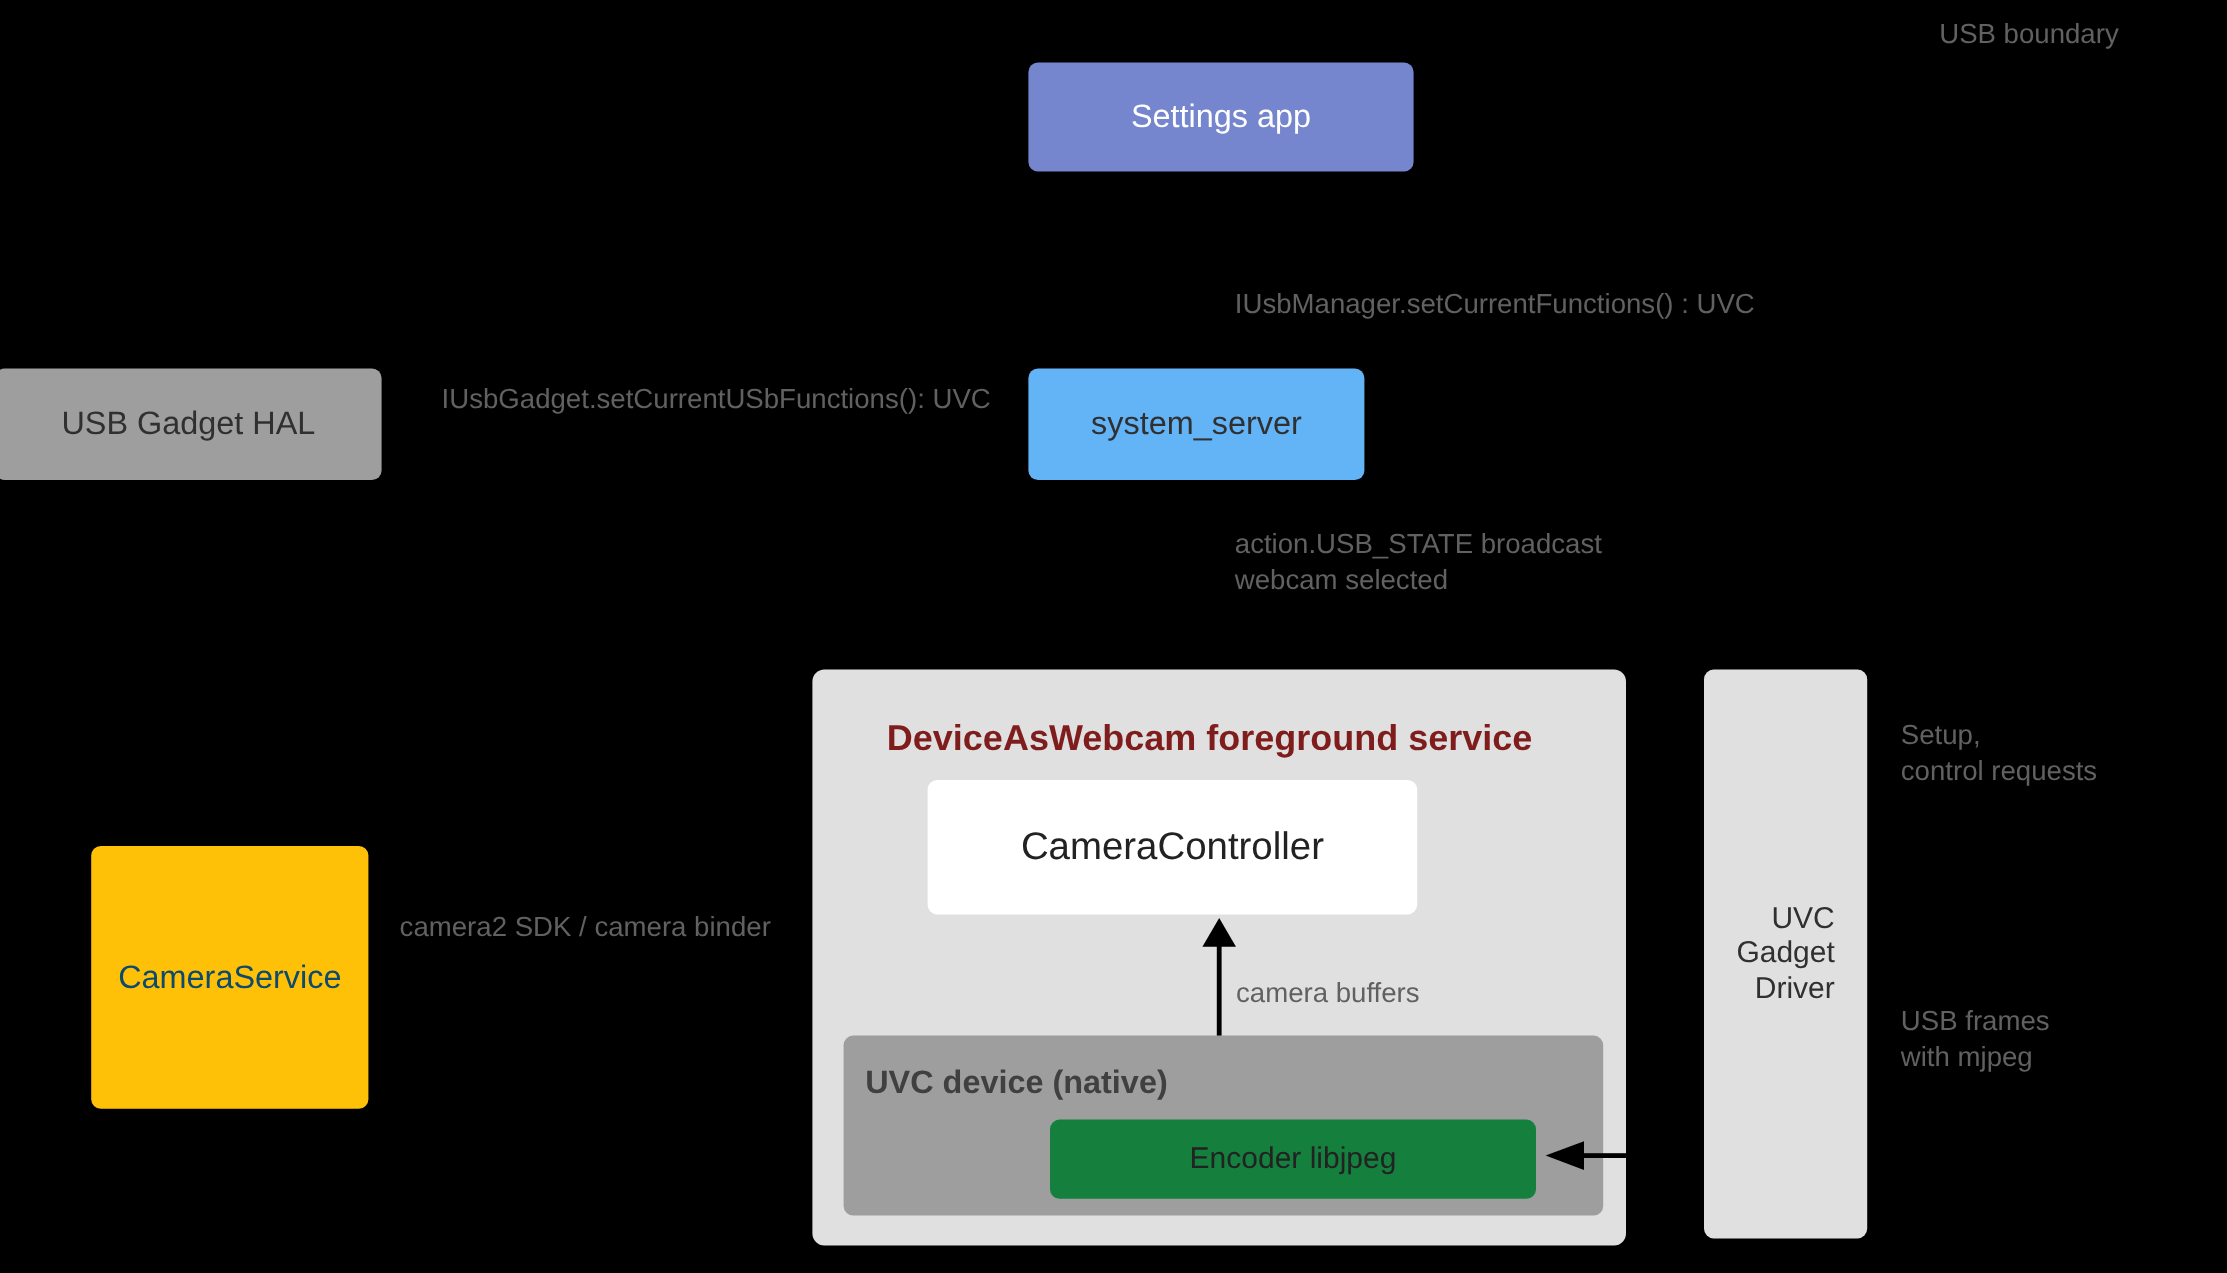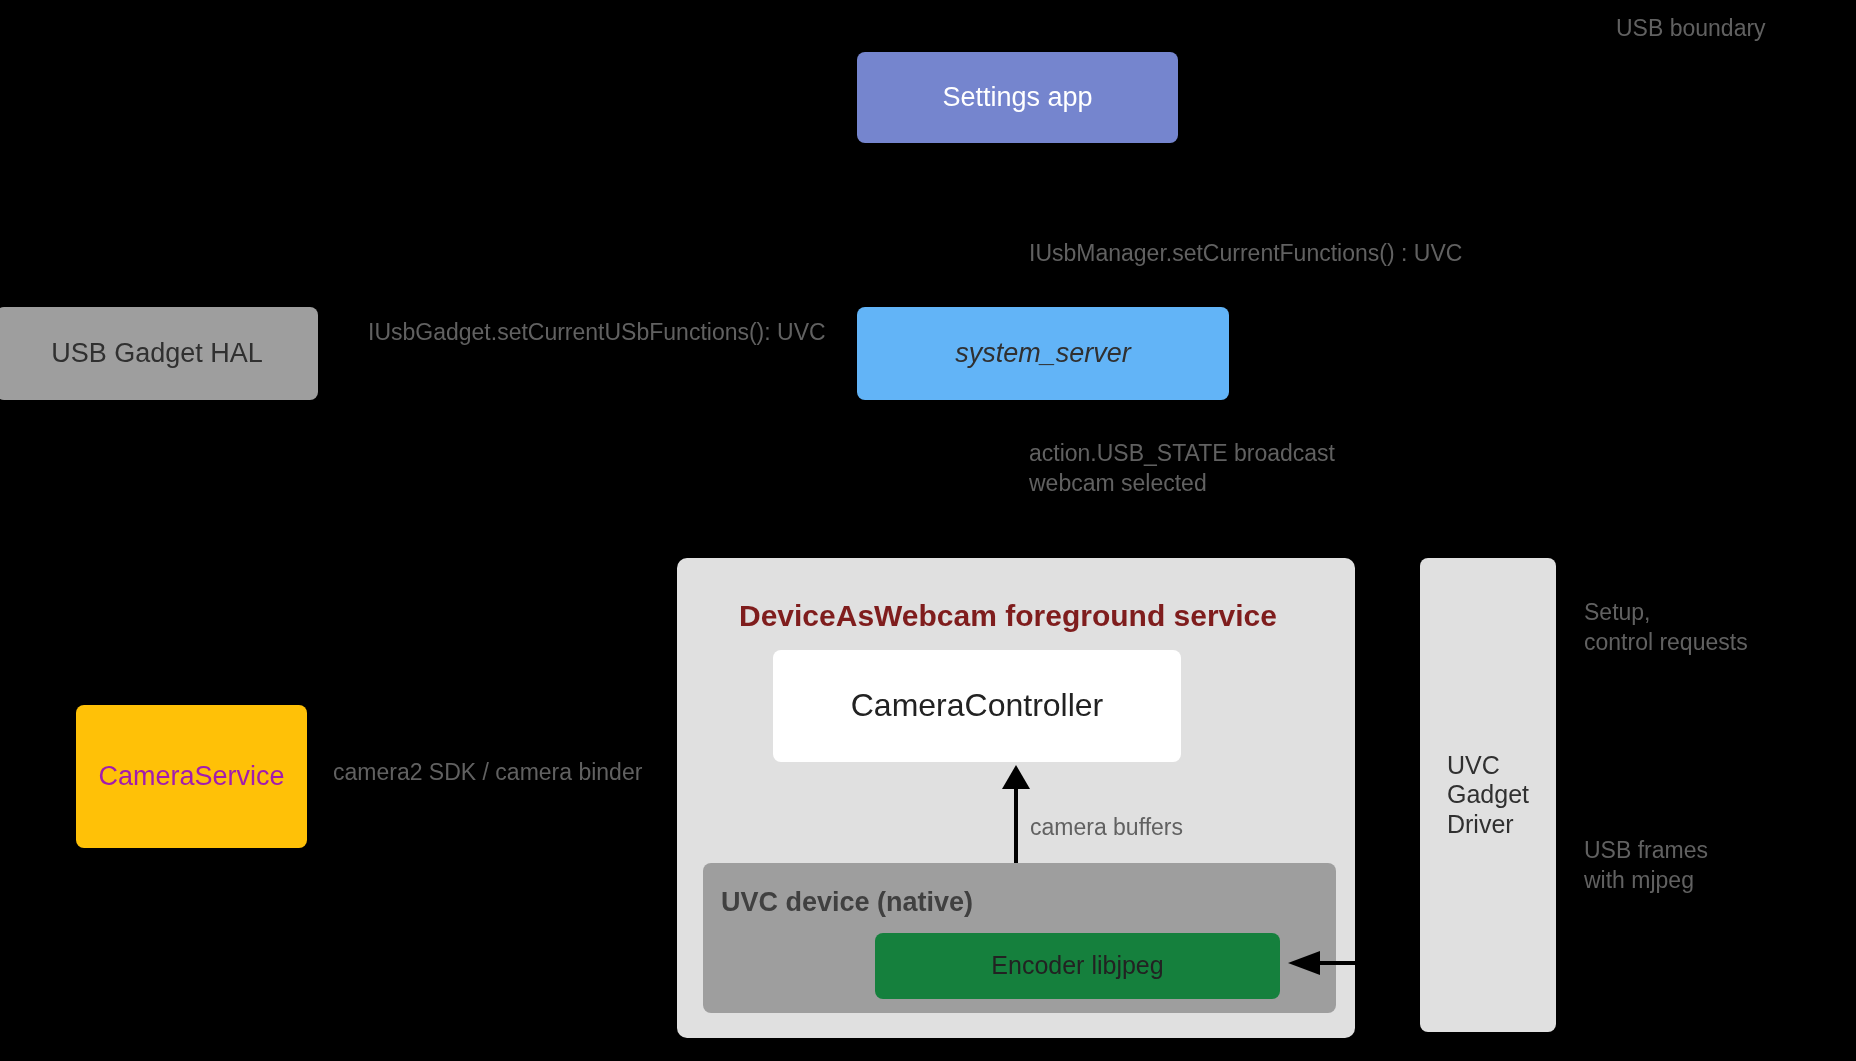--- a/index.html
+++ b/index.html
@@ -15,58 +15,57 @@
     background: #000000;
     font-family: "Liberation Sans", sans-serif;
     overflow: hidden;
   }
   .box {
     position: absolute;
     box-sizing: border-box;
     display: flex;
     align-items: center;
     justify-content: center;
-    text-align: left;
+    text-align: right;
     line-height: 1.18;
   }
   .label {
     position: absolute;
     color: #616161;
     font-size: 23px;
     line-height: 1.32;
     white-space: pre-line;
   }
 
   
   #settings-app {
     left: 857px; top: 52px; width: 321px; height: 91px;
     background: #7585CE;
     color: #FFFFFF;
     border-radius: 8px;
     font-size: 27px;
   }
   #system-server {
-    left: 857px; top: 307px; width: 372px; height: 93px;
+    left: 857px; top: 307px; width: 280px; height: 93px;
     background: #62B4F7;
     color: #303030;
     border-radius: 8px;
     font-size: 27px;
-    font-style: italic;
   }
   #usb-gadget-hal {
     left: -4px; top: 307px; width: 322px; height: 93px;
     background: #9E9E9E;
     color: #303030;
     border-radius: 8px;
     font-size: 27px;
   }
   #camera-service {
-    left: 76px; top: 705px; width: 231px; height: 143px;
+    left: 76px; top: 705px; width: 231px; height: 219px;
     background: #FFC107;
-    color: #a21caf;
+    color: #0c4a6e;
     border-radius: 8px;
     font-size: 27px;
   }
   #device-as-webcam {
     left: 677px; top: 558px; width: 678px; height: 480px;
     background: #E0E0E0;
     border-radius: 10px;
     display: block;
   }
   #device-as-webcam-title {

